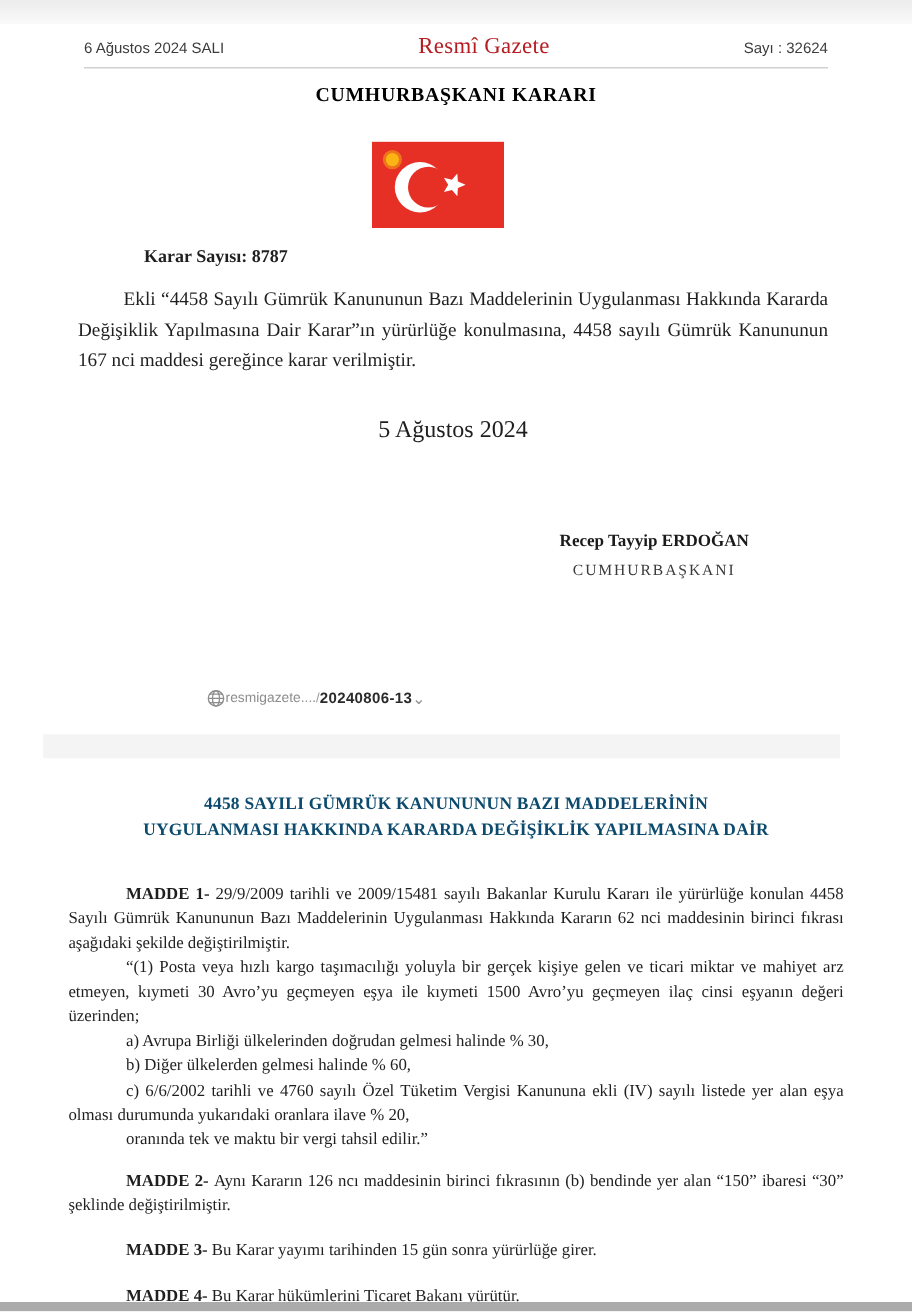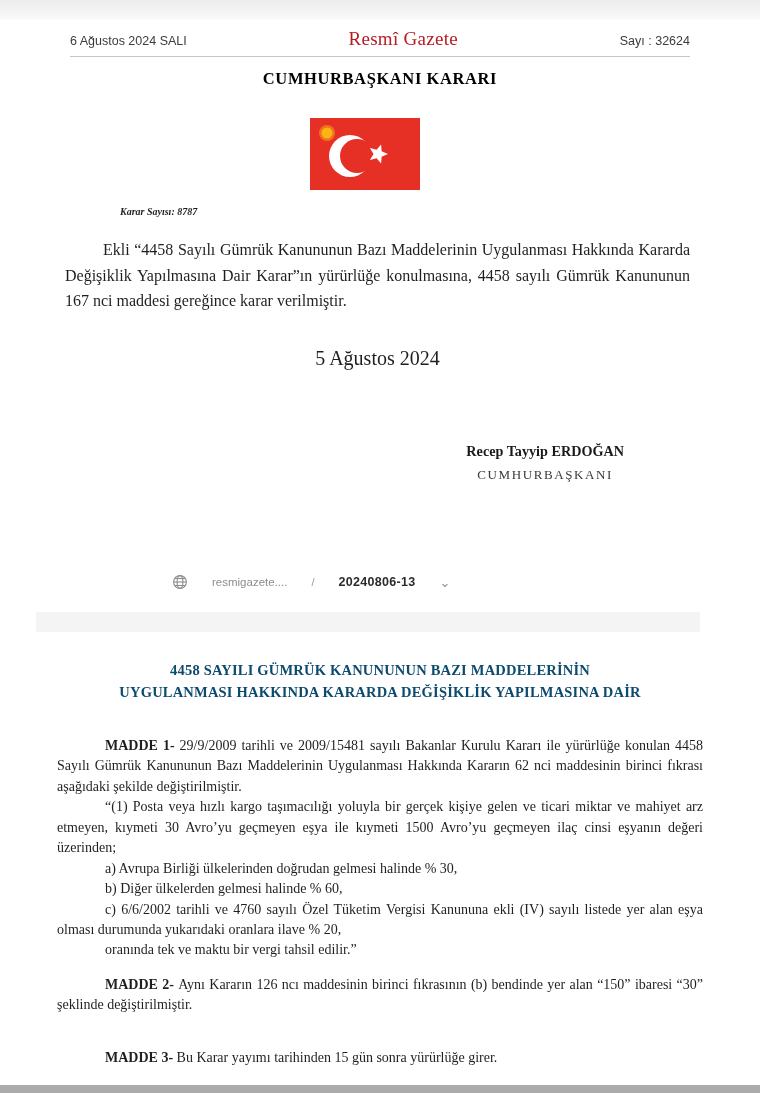--- a/index.html
+++ b/index.html
@@ -29,36 +29,36 @@
     background:#c6c6c6;
   }
   .decree-heading {
     position:absolute; top:69px; left:0; width:100%;
     text-align:center; font-weight:bold; font-size:16.5px; letter-spacing:0.6px;
     color:#000000;
   }
   
   .flag { position:absolute; left:310px; top:118px; width:110px; height:72px; }
   
-  .decision-no { position:absolute; left:120px; top:206px; font-weight:bold; font-size:10px;font-style:italic; }
+  .decision-no { position:absolute; left:120px; top:206px; font-weight:bold; font-size:15px; }
   .decree-body {
     position:absolute; left:65px; top:237px; width:625px;
     font-size:16px; line-height:1.6; text-align:justify; text-indent:38px;
   }
   .decree-date {
     position:absolute; left:65px; top:347px; width:625px;
     text-align:center; font-size:20px;
   }
   .signature { position:absolute; right:136px; top:443px; text-align:center; }
   .signer-name { font-weight:bold; font-size:14.2px; color:#1a1a1a; }
   .signer-title { font-size:13px; letter-spacing:1.6px; color:#3a3a3a; margin-top:7px; }
   
   .breadcrumb {
     position:absolute; left:172px; top:571px; height:22px;
-    display:flex; align-items:center; gap:24px;
+    display:flex; align-items:center; gap:0;
     font-family:"Liberation Sans", sans-serif;
   }
   .crumb-site { color:#8d8d8d; font-size:11.5px; }
   .crumb-sep  { color:#9c9c9c; font-size:11px; }
   .crumb-doc  { color:#2b2b2b; font-weight:bold; font-size:12.5px; letter-spacing:0.3px; cursor:pointer; }
   .crumb-chevron { color:#8d8d8d; font-size:13px; line-height:1; cursor:pointer; }
   
   .section-divider {
     position:absolute; left:36px; top:612px; width:664px; height:20px;
     background:#f4f4f4;
@@ -68,21 +68,21 @@
     position:absolute; left:40px; top:659px; width:680px;
     text-align:center; font-weight:bold; font-size:14.5px; line-height:1.55;
     letter-spacing:0.2px; color:#0c4a6e;
   }
   .annex-body {
     position:absolute; left:57px; top:736px; width:646px;
     font-size:14px; line-height:1.46; text-align:justify;
   }
   .annex-body p { margin:0; text-indent:48px; }
   .annex-body p.sp-madde2 { margin-top:14px; }
-  .annex-body p.sp-madde3 { margin-top:32px; }
+  .annex-body p.sp-madde3 { margin-top:17px; }
   .annex-body p.sp-madde4 { margin-top:18px;font-family:Liberation Serif, serif; }
   .madde-label { font-weight:bold; }
   .madde-label::after { content:" "; }
   .bottom-bar {
     position:absolute; left:0; bottom:0; width:100%; height:8px;
     background:#ababab;
   }
 </style>
 </head>
 <body>

